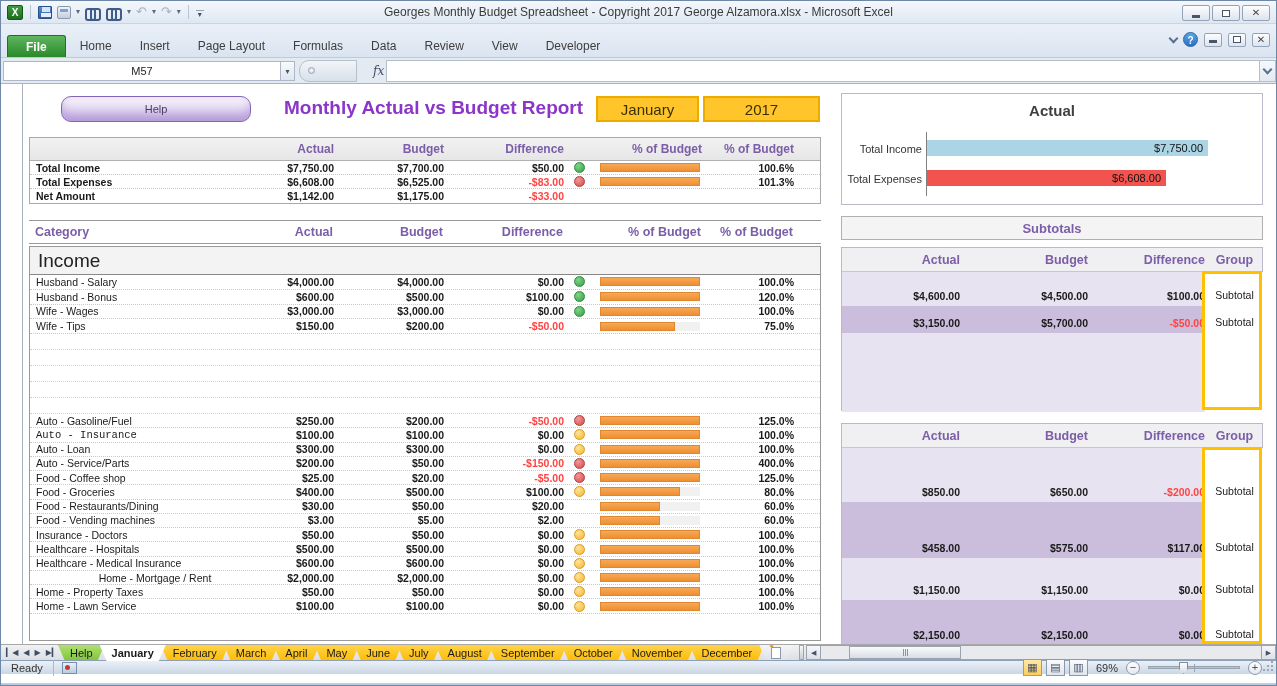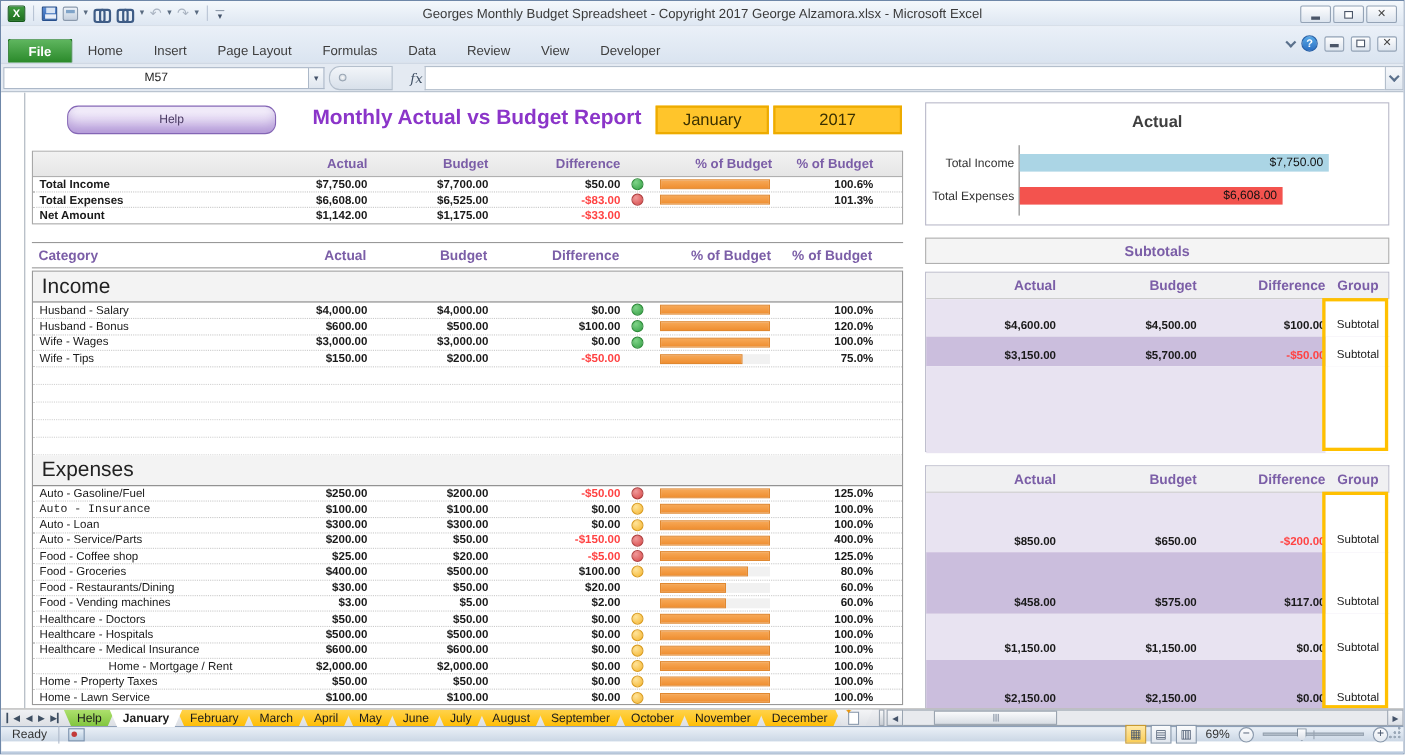--- a/index.html
+++ b/index.html
@@ -355,21 +355,20 @@
             </div>
           </div>
           <div class="c num">75.0%</div>
           <div class="c"></div>
         </div>
         <div class="empty-row"></div>
         <div class="empty-row"></div>
         <div class="empty-row"></div>
         <div class="empty-row"></div>
         <div class="empty-row"></div>
-        <div class="section-h">Expenses</div>
         <div class="grid-main exp-row">
           <div class="c lbl" style="text-align: left;">Auto - Gasoline/Fuel</div>
           <div class="c num">$250.00</div>
           <div class="c num">$200.00</div>
           <div class="c num neg">-$50.00</div>
           <div class="dotc">
             <span class="dot red"></span>
           </div>
           <div class="barc">
             <div class="track">
@@ -481,21 +480,21 @@
           <div class="dotc"></div>
           <div class="barc">
             <div class="track">
               <div class="fill" style="width: 60%;"></div>
             </div>
           </div>
           <div class="c num">60.0%</div>
           <div class="c"></div>
         </div>
         <div class="grid-main exp-row">
-          <div class="c lbl" style="text-align: left;">Healthcare - Doctors</div>
+          <div class="c lbl" style="text-align: left;">Insurance - Doctors</div>
           <div class="c num">$50.00</div>
           <div class="c num">$50.00</div>
           <div class="c num">$0.00</div>
           <div class="dotc">
             <span class="dot yellow"></span>
           </div>
           <div class="barc">
             <div class="track">
               <div class="fill" style="width: 100%;"></div>
             </div>

